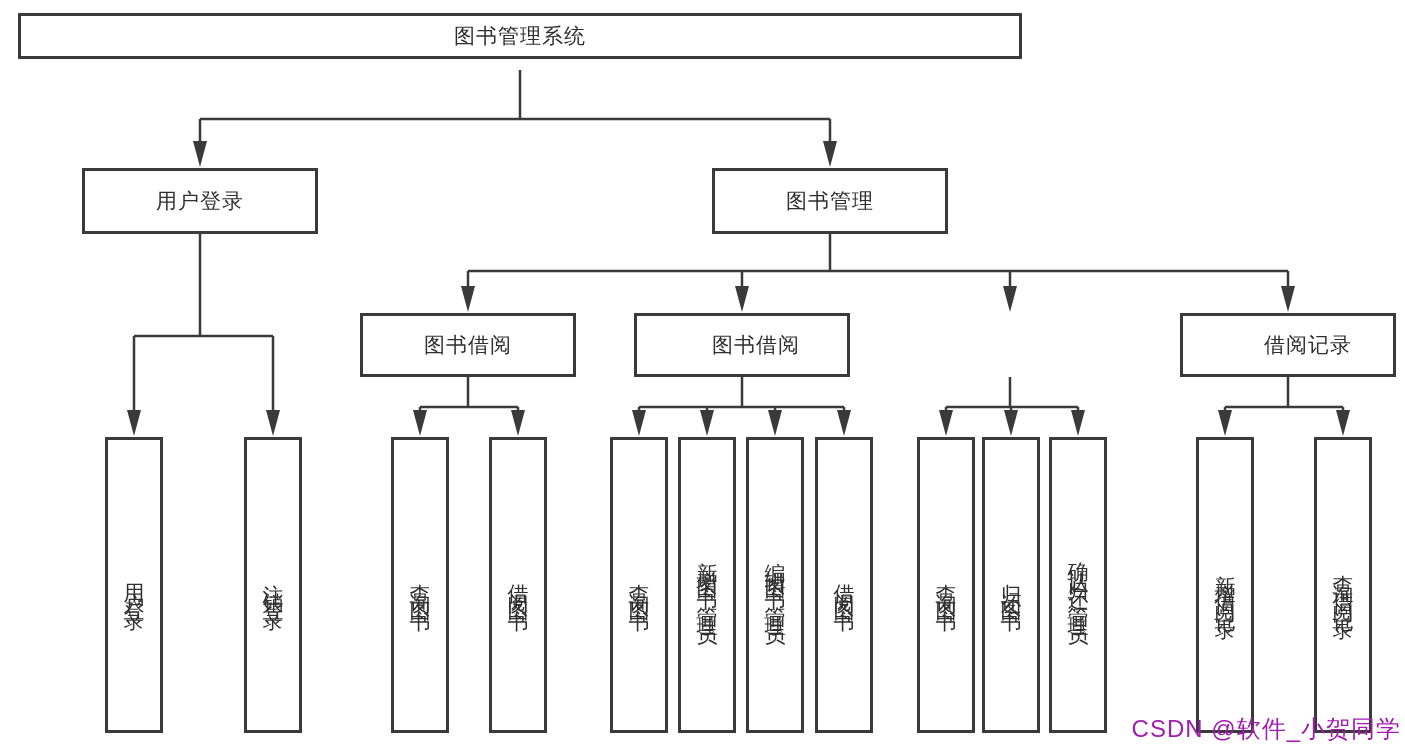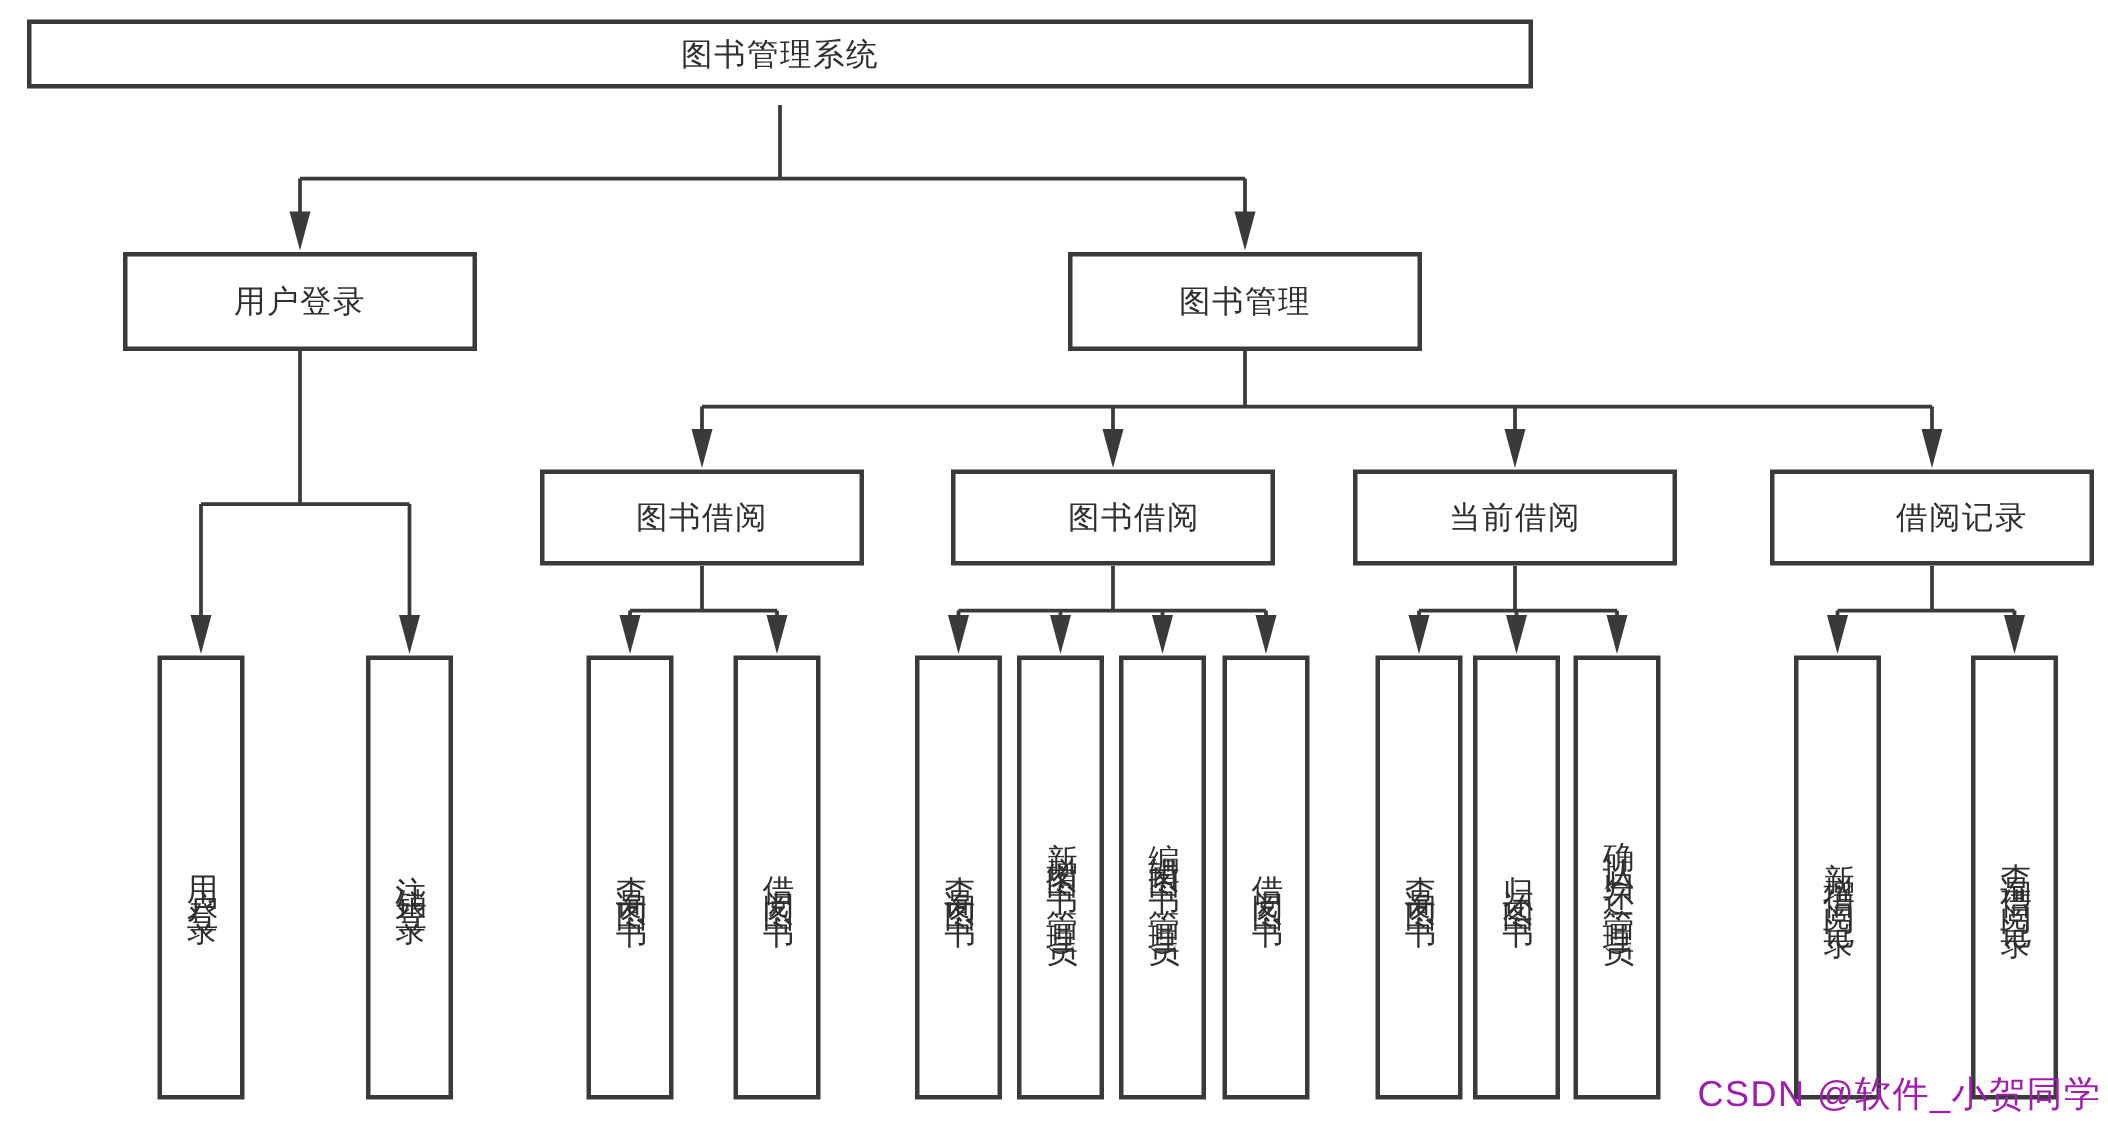--- a/index.html
+++ b/index.html
@@ -114,21 +114,20 @@
     </g>
   </svg>
 
   <div class="node hnode root">图书管理系统</div>
 
   <div class="node hnode l2a">用户登录</div>
   <div class="node hnode l2b">图书管理</div>
 
   <div class="node hnode l3 m0">图书借阅</div>
   <div class="node hnode l3 m1">图书借阅</div>
-  <div class="node hnode l3 m2">当前借阅</div>
   <div class="node hnode l3 m3">借阅记录</div>
 
   <div class="node vnode c0">用户登录</div>
   <div class="node vnode c1">注销登录</div>
 
   <div class="node vnode c2">查询图书</div>
   <div class="node vnode c3">借阅图书</div>
 
   <div class="node vnode c4">查询图书</div>
   <div class="node vnode c5">新增图书（管理员）</div>

